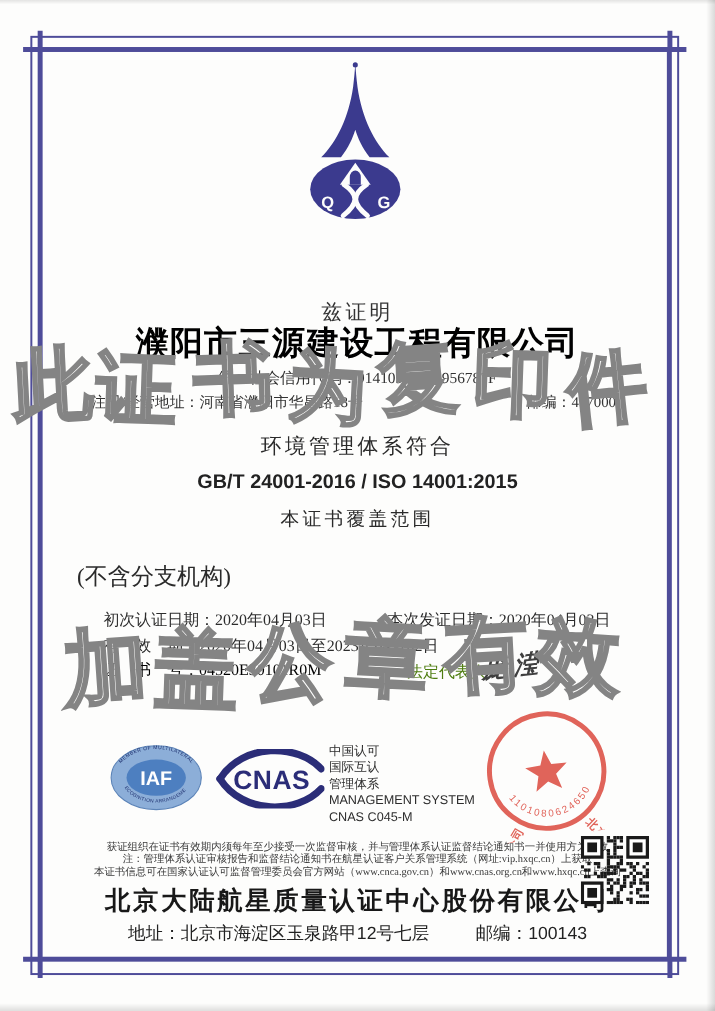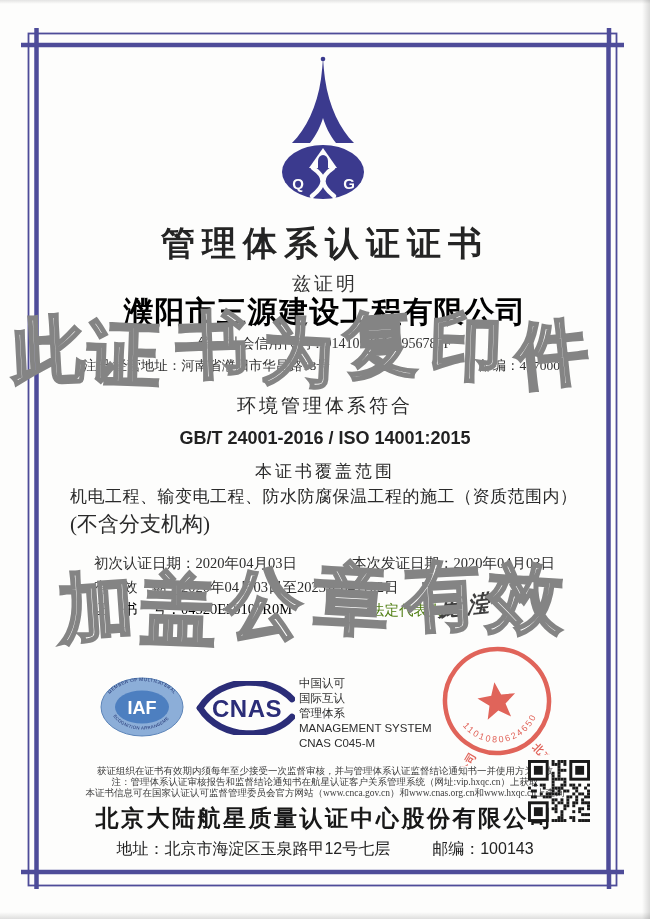--- a/index.html
+++ b/index.html
@@ -77,39 +77,37 @@
     <g>
       <path d="M55,93 L41,113 L69,113 Z" fill="#fdfdfc"></path>
       <path d="M55,100 a5,6 0 0 1 5,6 v7 h-10 v-7 a5,6 0 0 1 5,-6 Z" fill="#3b3a8e"></path>
       <path d="M45,113 C58,122 58,130 44,141" stroke="#fdfdfc" stroke-width="4.5" fill="none" stroke-linecap="round"></path>
       <path d="M65,113 C52,122 52,130 66,141" stroke="#fdfdfc" stroke-width="4.5" fill="none" stroke-linecap="round"></path>
       <text x="30" y="134" font-size="15" font-weight="bold" fill="#fdfdfc" text-anchor="middle">Q</text>
       <text x="81" y="134" font-size="15" font-weight="bold" fill="#fdfdfc" text-anchor="middle">G</text>
     </g>
   </svg>
 
-  <div class="abs ctr title">管理体系认证证书</div>
   <div class="abs ctr certify serif">兹证明</div>
   <div class="abs ctr company">濮阳市三源建设工程有限公司</div>
 
   <div class="abs ctr credit serif">
     <span>统一社会信用代码：</span><span>91410900665956787F</span>
   </div>
 
   <div class="abs addr-line serif">
     <span>注册/经营地址：</span><span>河南省濮阳市华昌路18号</span>
   </div>
   <div class="abs zip-line serif">
     <span>邮编：</span><span>457000</span>
   </div>
 
   <div class="abs ctr system serif">环境管理体系符合</div>
   <div class="abs ctr standard">GB/T 24001-2016 / ISO 14001:2015</div>
   <div class="abs ctr scope-title serif">本证书覆盖范围</div>
-  <div class="abs scope1 serif">机电工程、输变电工程、防水防腐保温工程的施工（资质范围内）</div>
   <div class="abs scope2 serif">(不含分支机构)</div>
 
   <div class="abs d-left serif">
     <span>初次认证日期：</span><span>2020年04月03日</span>
   </div>
   <div class="abs d-right serif">
     <span>本次发证日期：</span><span>2020年04月03日</span>
   </div>
   <div class="abs validity serif">
     <span>有　效　期：</span><span>2020年04月03日至2023年04月02日</span>

